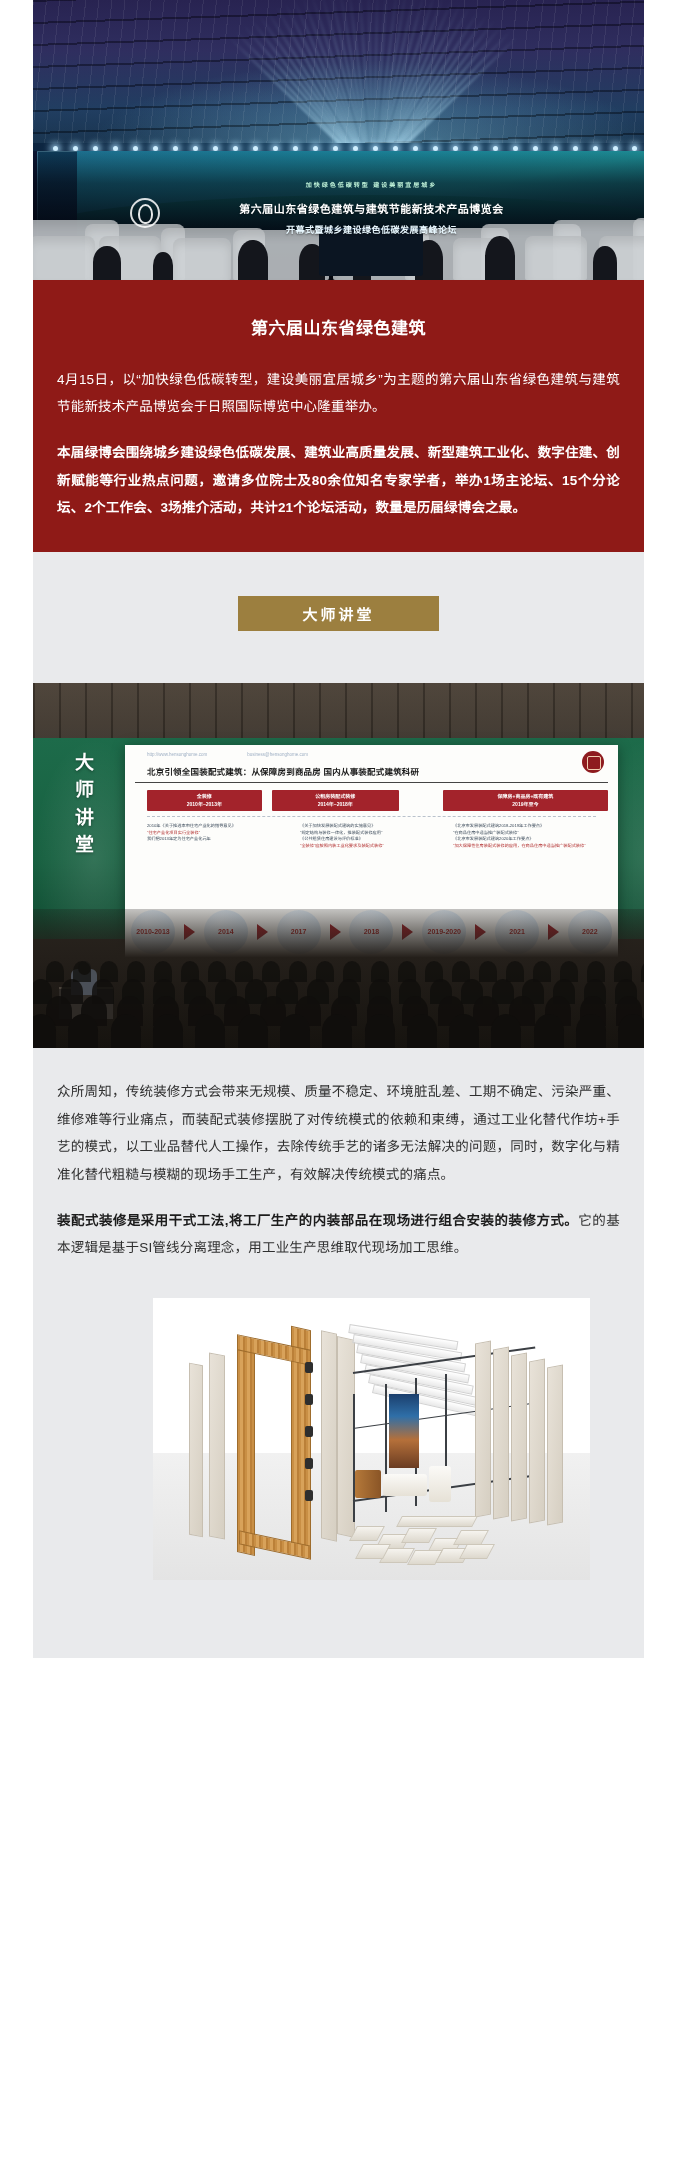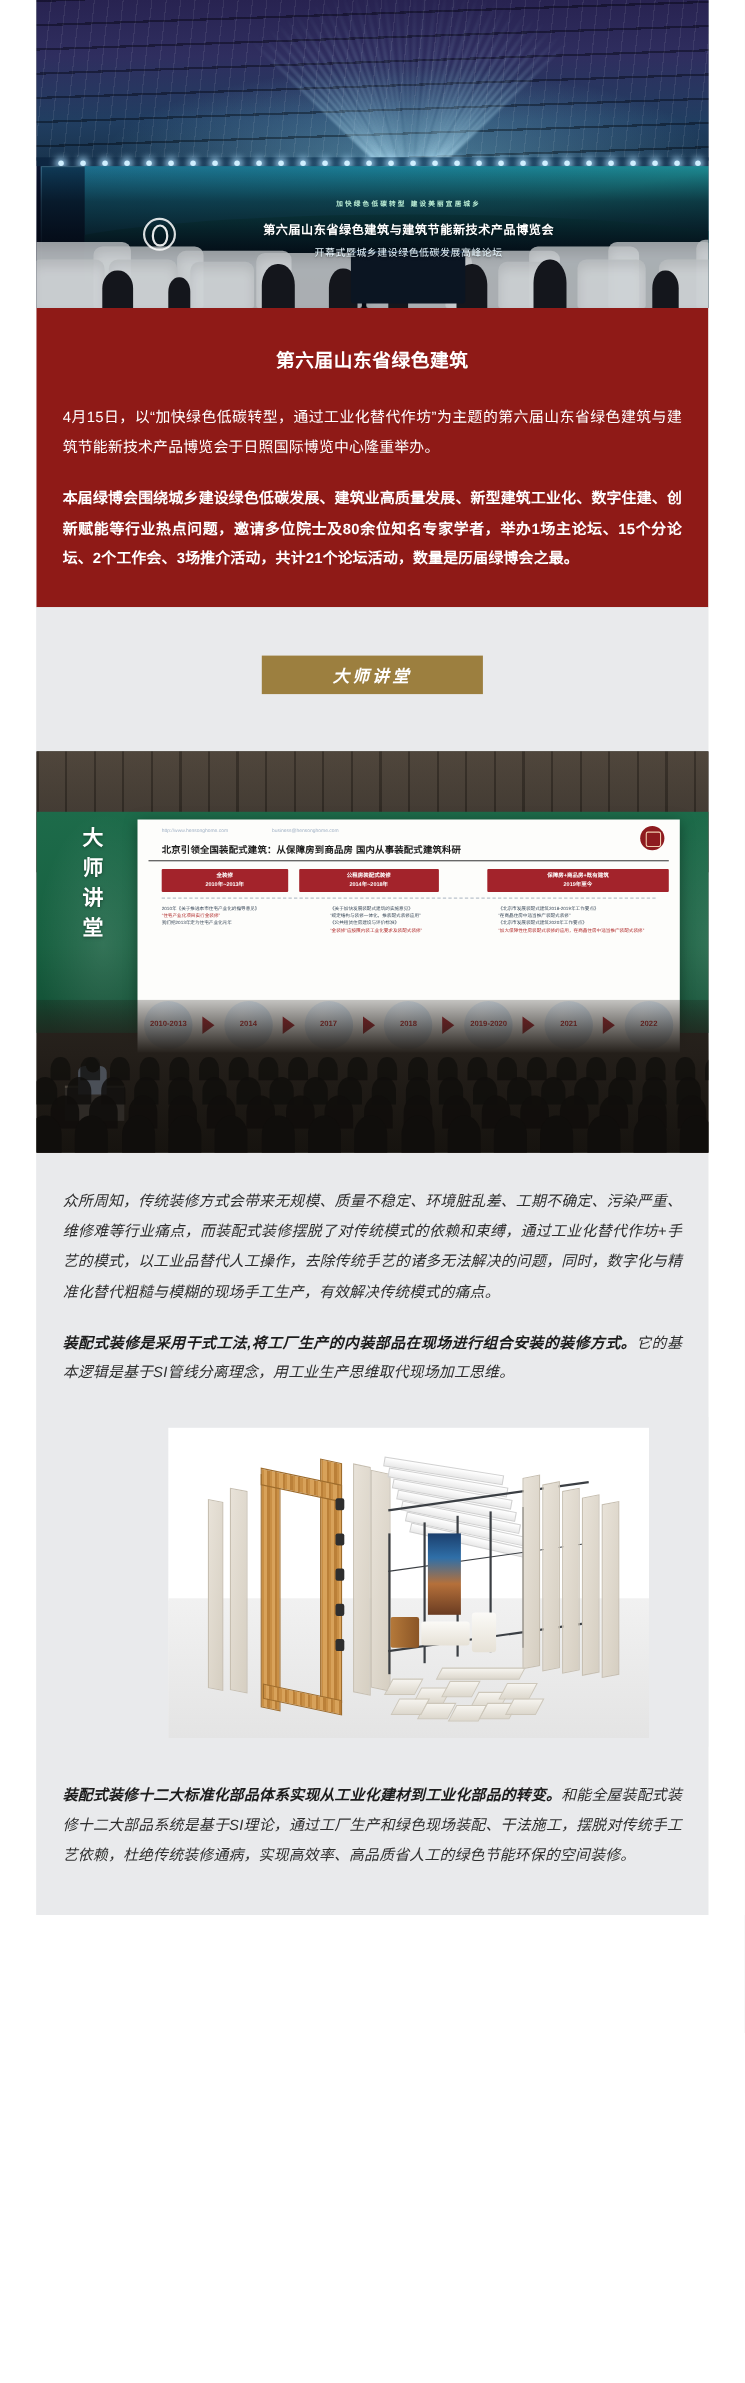--- a/index.html
+++ b/index.html
@@ -123,21 +123,21 @@
     letter-spacing: .5px;
     z-index: 3;
     text-shadow: 0 1px 2px rgba(0,0,0,.5);
   }
   .hero-screen-title2 {
     position: absolute;
     left: 0; right: 0; top: 56%;
     text-align: center;
     color: #e9f8ff;
     font-size: 9px;
-    font-weight: 400;
+    font-weight: 700;
     letter-spacing: .5px;
     z-index: 3;
     text-shadow: 0 1px 2px rgba(0,0,0,.5);
   }
   .hero-logo {
     position: absolute;
     left: 9%;
     top: 36%;
     width: 26px; height: 26px;
     border-radius: 50%;
@@ -210,21 +210,20 @@
     letter-spacing: .2px;
   }
   .red-p:last-child { margin-bottom: 0; }
   .red-p.bold { font-weight: 700; }
 
   
   .grey-section {
     background: #e9eaec;
     padding: 30px 24px 26px 24px;
     color: #2b2b2b;
-    font-style: italic;
   }
   .gold-heading-wrap {
     text-align: center;
     margin: 14px 0 26px 0;
   }
   .gold-heading {
     display: inline-block;
     background: #9c7f3f;
     color: #ffffff;
     font-size: 15px;
@@ -611,21 +610,21 @@
         <div class="head" style="left: 120px; width: 20px; height: 28px;"></div>
         <div class="head" style="left: 320px; width: 18px; height: 26px;"></div>
         <div class="table-dark" style="left: 286px; width: 104px; height: 46px;"></div>
       </div>
   </div>
 
   <div class="red-section">
     <div class="red-title">
       <span class="line">第六届山东省绿色建筑</span>
     </div>
-    <p class="red-p">4月15日，以“加快绿色低碳转型，通过工业化替代作坊”为主题的第六届山东省绿色建筑与建筑节能新技术产品博览会于日照国际博览中心隆重举办。</p>
+    <p class="red-p">4月15日，以“加快绿色低碳转型，建设美丽宜居城乡”为主题的第六届山东省绿色建筑与建筑节能新技术产品博览会于日照国际博览中心隆重举办。</p>
     <p class="red-p bold">本届绿博会围绕城乡建设绿色低碳发展、建筑业高质量发展、新型建筑工业化、数字住建、创新赋能等行业热点问题，邀请多位院士及80余位知名专家学者，举办1场主论坛、15个分论坛、2个工作会、3场推介活动，共计21个论坛活动，数量是历届绿博会之最。</p>
   </div>
 
   <div class="grey-section">
     <div class="gold-heading-wrap">
       <span class="gold-heading">大师讲堂</span>
     </div>
   </div>
 
   <div class="lecture-photo">
@@ -856,16 +855,15 @@
           <div class="r-tile" style="left: 258px; top: 252px; width: 26px; height: 13px; transform: skewX(-28deg);"></div>
           <div class="r-tile" style="left: 286px; top: 250px; width: 26px; height: 13px; transform: skewX(-28deg);"></div>
           <div class="r-tile" style="left: 206px; top: 246px; width: 26px; height: 13px; transform: skewX(-28deg);"></div>
           <div class="r-tile" style="left: 310px; top: 246px; width: 26px; height: 13px; transform: skewX(-28deg);"></div>
           <div class="r-tile" style="left: 246px; top: 218px; width: 74px; height: 9px; transform: skewX(-28deg);"></div>
         </div>
     </div>
   </div>
 
   <div class="grey-section" style="padding-bottom:40px;">
-    <p class="body-p"><b>装配式装修十二大标准化部品体系实现从工业化建材到工业化部品的转变。</b><span>和能全屋装配式装修十二大部品系统是基于SI理论，通过工厂生产和绿色现场装配、干法施工，摆脱对传统手工艺依赖，杜绝传统装修通病，实现高效率、高品质省人工的绿色节能环保的空间装修。</span></p>
   </div>
 
 </div>
 
 </body></html>

